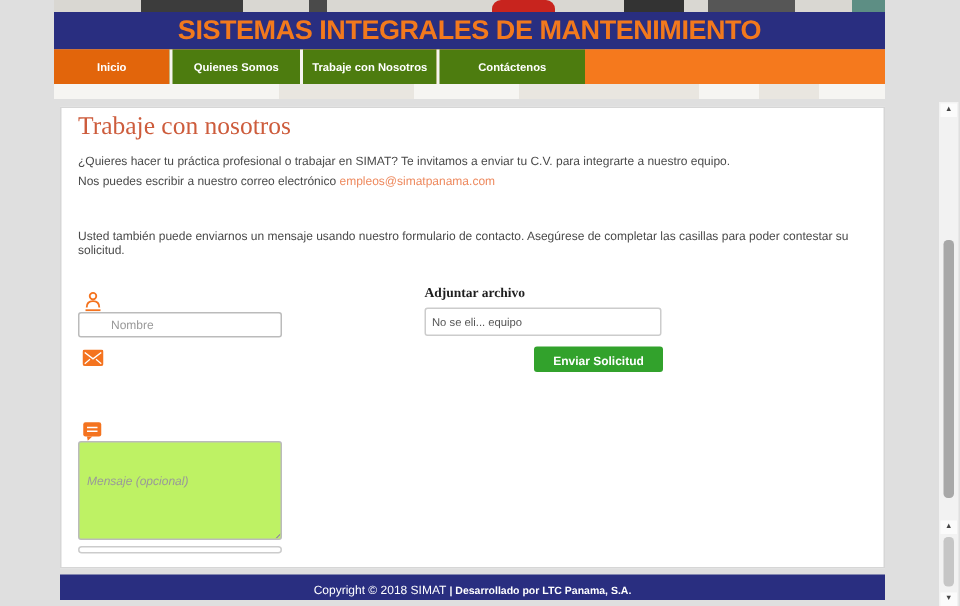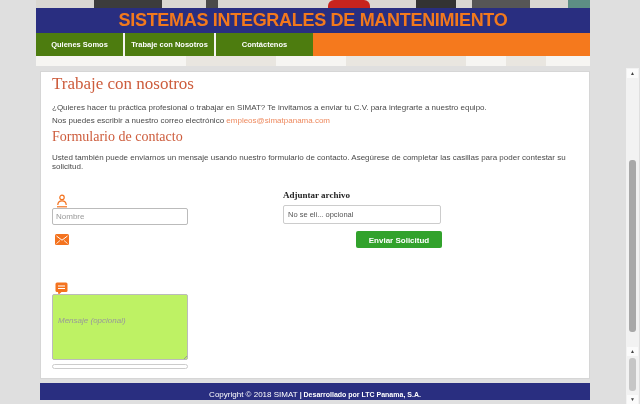--- a/index.html
+++ b/index.html
@@ -45,21 +45,21 @@
   .p1{top:103px;}
   .p2{top:116px;}
   .p3{top:153px;}
   .email-link{color:#ee8a5f;text-decoration:none;cursor:pointer;}
 
   
   .field-icon{overflow:visible;}
   .txt-input{
     position:absolute;left:52px;width:136px;height:17px;box-sizing:border-box;
     border:1px solid #bbbbbb;border-radius:2px;background:#fff;
-    font-size:8px;color:#333;padding:0 3px;font-family:"Liberation Sans",sans-serif;outline:none;
+    font-size:8px;color:#333;padding:0 21px;font-family:"Liberation Sans",sans-serif;outline:none;
   }
   .txt-input::placeholder,.msg-area::placeholder{color:#999;}
   .name-input{top:208px;}
   .email-input{top:250px;}
   .msg-area{
     position:absolute;left:52px;top:294px;width:136px;height:66px;box-sizing:border-box;
     border:1px solid #bbbbbb;border-radius:2px;background:#bef264;resize:none;
     font-size:8px;color:#333;padding:21px 5px;font-family:"Liberation Sans",sans-serif;outline:none;font-style:italic;
   }
   .resize-grip{
@@ -117,41 +117,41 @@
     <div class="shape" style="left:380px;width:40px;background:#333333;"></div>
     <div class="shape" style="left:436px;width:58px;background:#565656;"></div>
     <div class="shape" style="left:532px;width:22px;background:#5d8e84;"></div>
   </div>
 
   <div class="abs title-bar">
     <div class="site-title">SISTEMAS INTEGRALES DE MANTENIMIENTO</div>
   </div>
 
   <nav class="abs navbar">
+    <div class="tab active w0">Inicio</div>
     <div class="tab w1">Quienes Somos</div>
     <div class="tab w3">Trabaje con Nosotros</div>
     <div class="tab w4">Contáctenos</div>
     <div class="tab-filler"></div>
   </nav>
 
   <div class="abs hero-strip">
     <div class="shape" style="left:150px;width:90px;"></div>
     <div class="shape" style="left:310px;width:120px;"></div>
     <div class="shape" style="left:470px;width:40px;"></div>
   </div>
 
   <div class="abs panel"></div>
 
   <div class="abs h1 serif">Trabaje con nosotros</div>
 
   <div class="abs para p1">¿Quieres hacer tu práctica profesional o trabajar en SIMAT? Te invitamos a enviar tu C.V. para integrarte a nuestro equipo.</div>
 
   <div class="abs para p2"><span>Nos puedes escribir a nuestro correo electrónico </span><a class="email-link">empleos@simatpanama.com</a></div>
 
-  <div class="abs h2 serif">Formulario de contacto</div>
 
   <div class="abs para p3">Usted también puede enviarnos un mensaje usando nuestro formulario de contacto. Asegúrese de completar las casillas para poder contestar su solicitud.</div>
 
   <div class="abs field-icon" style="left:56px;top:194px;">
     <svg width="12" height="14" viewBox="0 0 12 14">
       <circle cx="6" cy="3.4" r="2.2" fill="none" stroke="#f4731f" stroke-width="1.2"></circle>
       <path d="M1.8,11 C1.8,8 3.8,6.8 6,6.8 C8.2,6.8 10.2,8 10.2,11" fill="none" stroke="#f4731f" stroke-width="1.2"></path>
       <line x1="1" y1="12.8" x2="11" y2="12.8" stroke="#f4731f" stroke-width="1.2"></line>
     </svg>
   </div>
@@ -173,21 +173,21 @@
       <line x1="3" y1="6.5" x2="10" y2="6.5" stroke="#ffffff" stroke-width="1"></line>
       <polygon points="3,10 6.5,10 3.5,12.8" fill="#f4731f"></polygon>
     </svg>
   </div>
   <textarea class="msg-area" placeholder="Mensaje (opcional)" style=""></textarea>
   <div class="abs resize-grip"></div>
   <div class="abs extra-edge"></div>
 
   <div class="abs attach-label serif">Adjuntar archivo</div>
   <div class="abs file-input">
-    <span class="file-status">No se eli... opcional</span>
+    <span class="file-status">No se eli... equipo</span>
   </div>
   <button class="abs submit-btn">Enviar Solicitud</button>
 
   <div class="abs footer">
     <span class="copy-main">Copyright © 2018 SIMAT </span><span class="copy-dev">| Desarrollado por LTC Panama, S.A.</span>
   </div>
 
   <div class="abs scroll-track">
     <div class="scroll-arrow arrow-top">▲</div>
     <div class="scroll-thumb thumb-1"></div>

